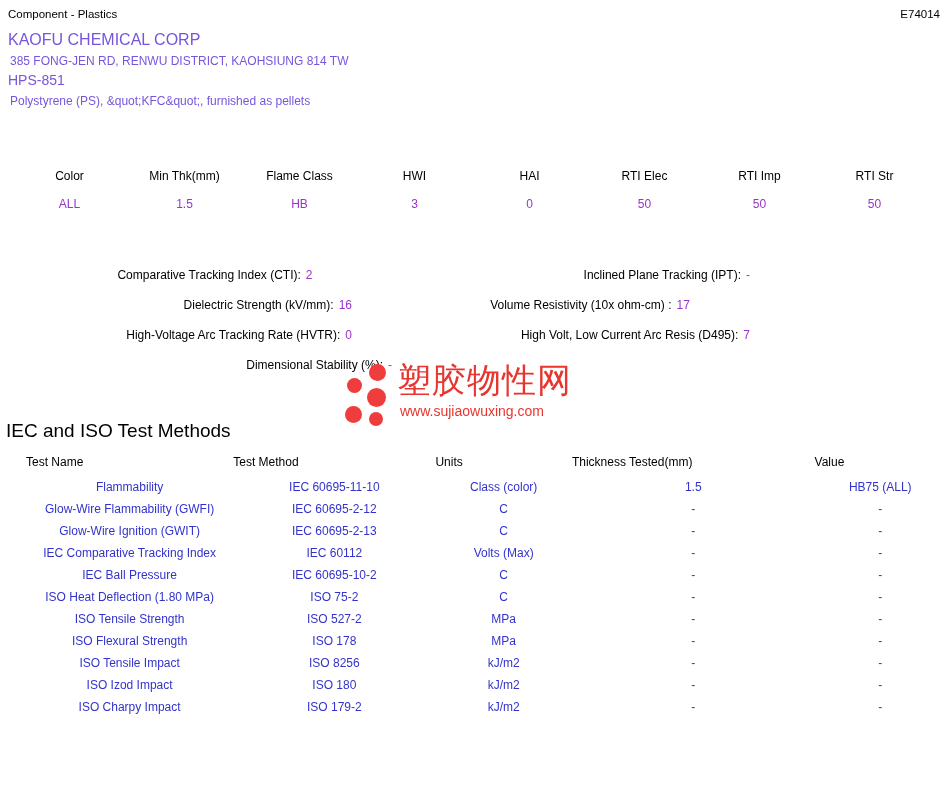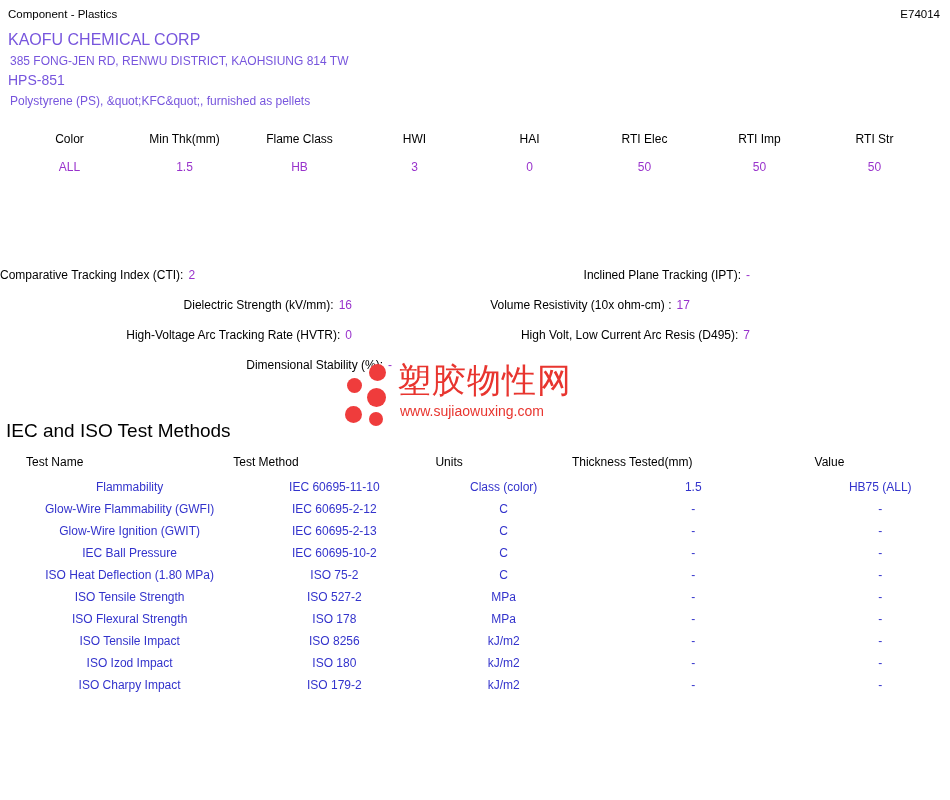--- a/index.html
+++ b/index.html
@@ -76,20 +76,21 @@
     position: absolute;
     top: 132px;
     left: 0;
     width: 950px;
   }
   .ratings table {
     border-collapse: collapse;
     width: 920px;
     margin-left: 12px;
     table-layout: fixed;
+    margin-top: 37px;
   }
   .ratings th {
     font-weight: normal;
     font-size: 12px;
     color: #000000;
     text-align: center;
     padding: 0 0 14px 0;
   }
   .ratings td {
     font-size: 12px;
@@ -110,21 +111,21 @@
     font-size: 12px;
     white-space: nowrap;
   }
   .prop-label {
     color: #000000;
   }
   .prop-val {
     color: #9933cc;
     margin-left: 5px;
   }
-  .pl1 { left: 0; width: 352px; text-align: left; }
+  .pl1 { left: 0; width: 352px; text-align: center; padding-left: 39px; }
   .pl2 { left: 0; width: 352px; text-align: right; }
   .pl3 { left: 0; width: 352px; text-align: right; }
   .pl4 { left: 0; width: 352px; text-align: right; }
   .pr1 { left: 430px; width: 320px; text-align: right; }
   .pr2 { left: 430px; width: 320px; text-align: center; }
   .pr3 { left: 430px; width: 320px; text-align: right; }
 
   
   .watermark {
     position: absolute;
@@ -319,20 +320,27 @@
           <td>-</td>
         </tr>
         <tr>
           <td>Glow-Wire Ignition (GWIT)</td>
           <td>IEC 60695-2-13</td>
           <td>C</td>
           <td>-</td>
           <td>-</td>
         </tr>
         <tr>
+          <td>IEC Comparative Tracking Index</td>
+          <td>IEC 60112</td>
+          <td>Volts (Max)</td>
+          <td>-</td>
+          <td>-</td>
+        </tr>
+        <tr>
           <td>IEC Ball Pressure</td>
           <td>IEC 60695-10-2</td>
           <td>C</td>
           <td>-</td>
           <td>-</td>
         </tr>
         <tr>
           <td>ISO Heat Deflection (1.80 MPa)</td>
           <td>ISO 75-2</td>
           <td>C</td>

